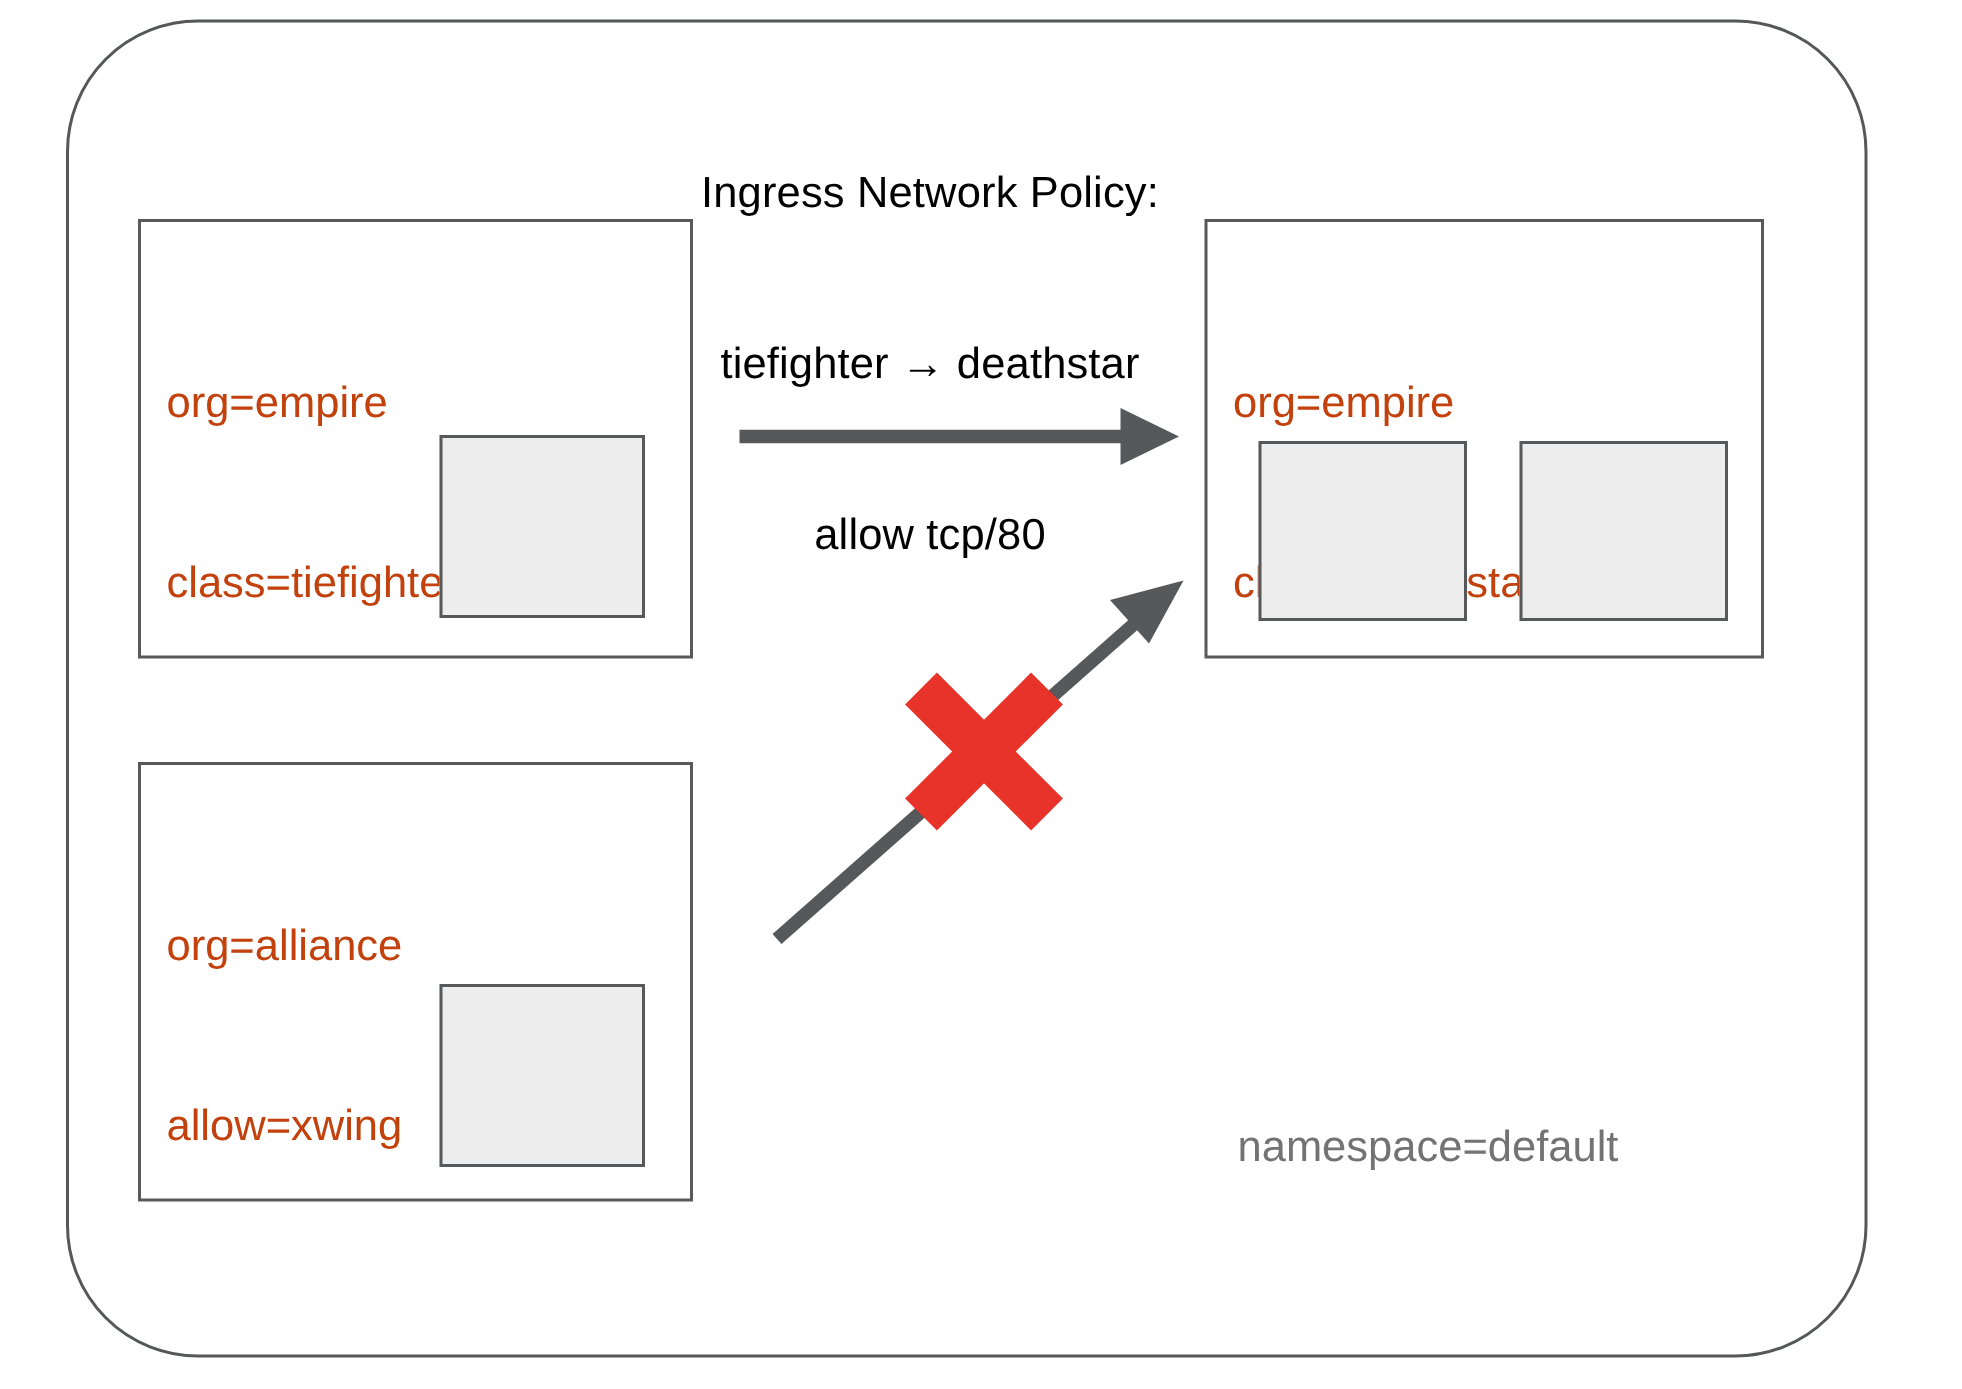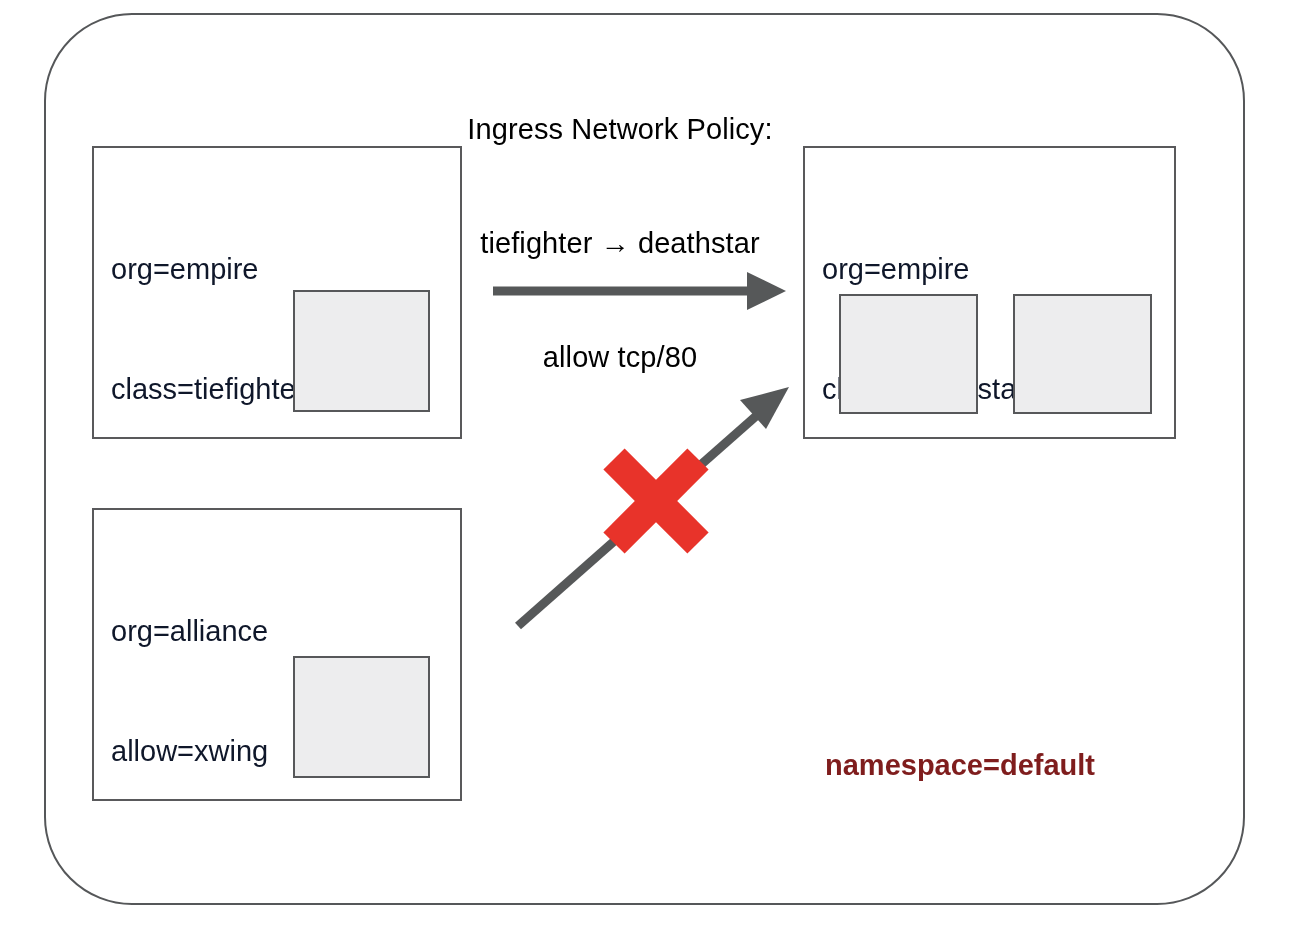--- a/index.html
+++ b/index.html
@@ -59,21 +59,21 @@
   .ep-box-tiefighter { left: 92px;  top: 146px; width: 370px; height: 293px; }
   .ep-box-deathstar  { left: 803px; top: 146px; width: 373px; height: 293px; }
   .ep-box-xwing      { left: 92px;  top: 508px; width: 370px; height: 293px; }
 
   .ep-labels {
     position: absolute;
     left: 17px;
     top: 21px;
     font-size: 29px;
     line-height: 40px;
-    color: #0f172a;
+    color: #c2410c;
     white-space: pre;
   }
   .ep-labels .lline { display: block; }
 
   
   .pod {
     position: absolute;
     box-sizing: border-box;
     border: 2px solid #57585a;
     background: #ededee;
@@ -89,23 +89,22 @@
     pointer-events: none;
   }
 
   
   .ns-label {
     position: absolute;
     left: 825px;
     top: 746px;
     font-size: 29px;
     line-height: 38px;
-    color: #7f1d1d;
+    color: #737373;
     white-space: pre;
-    font-weight: bold;
   }
 </style>
 </head>
 <body>
 
 <div id="canvas">
 
   <div class="ns-container"></div>
 
   <div class="policy-title">

